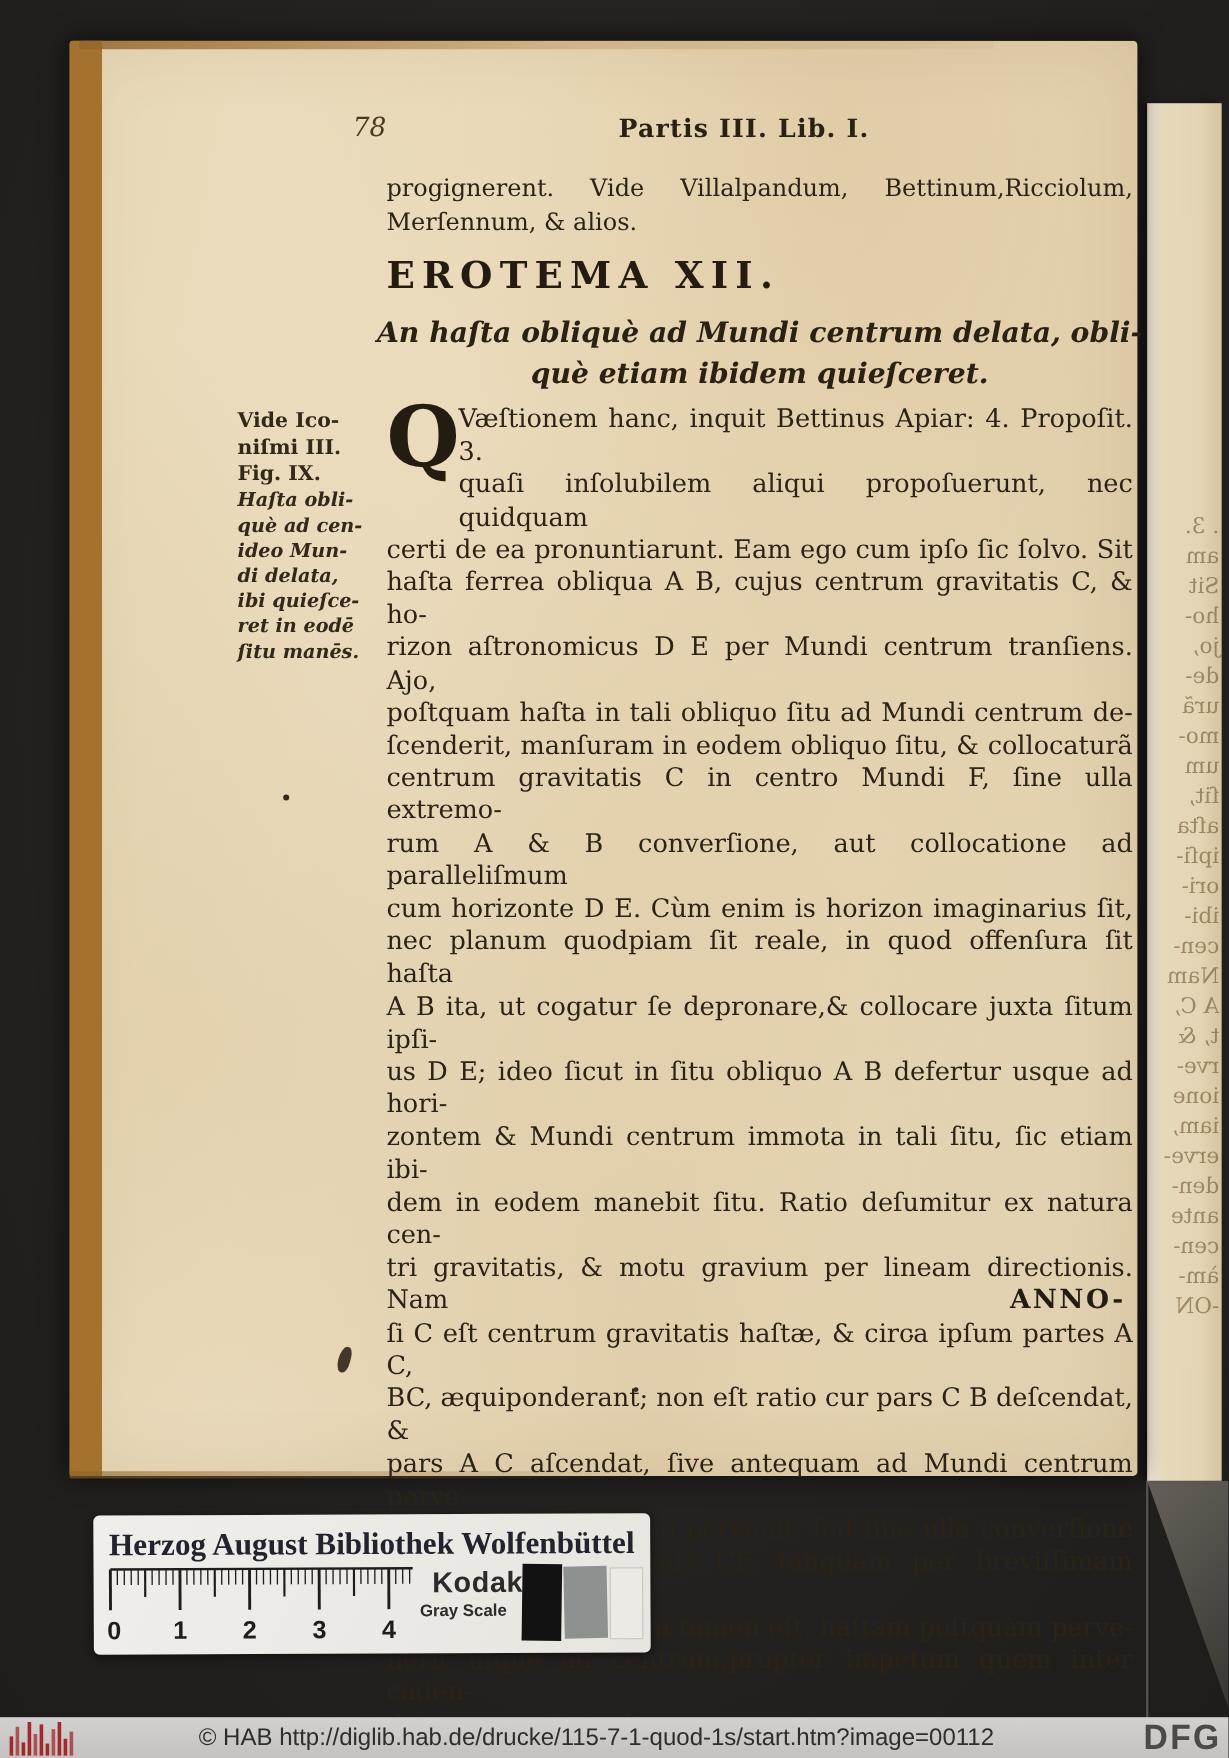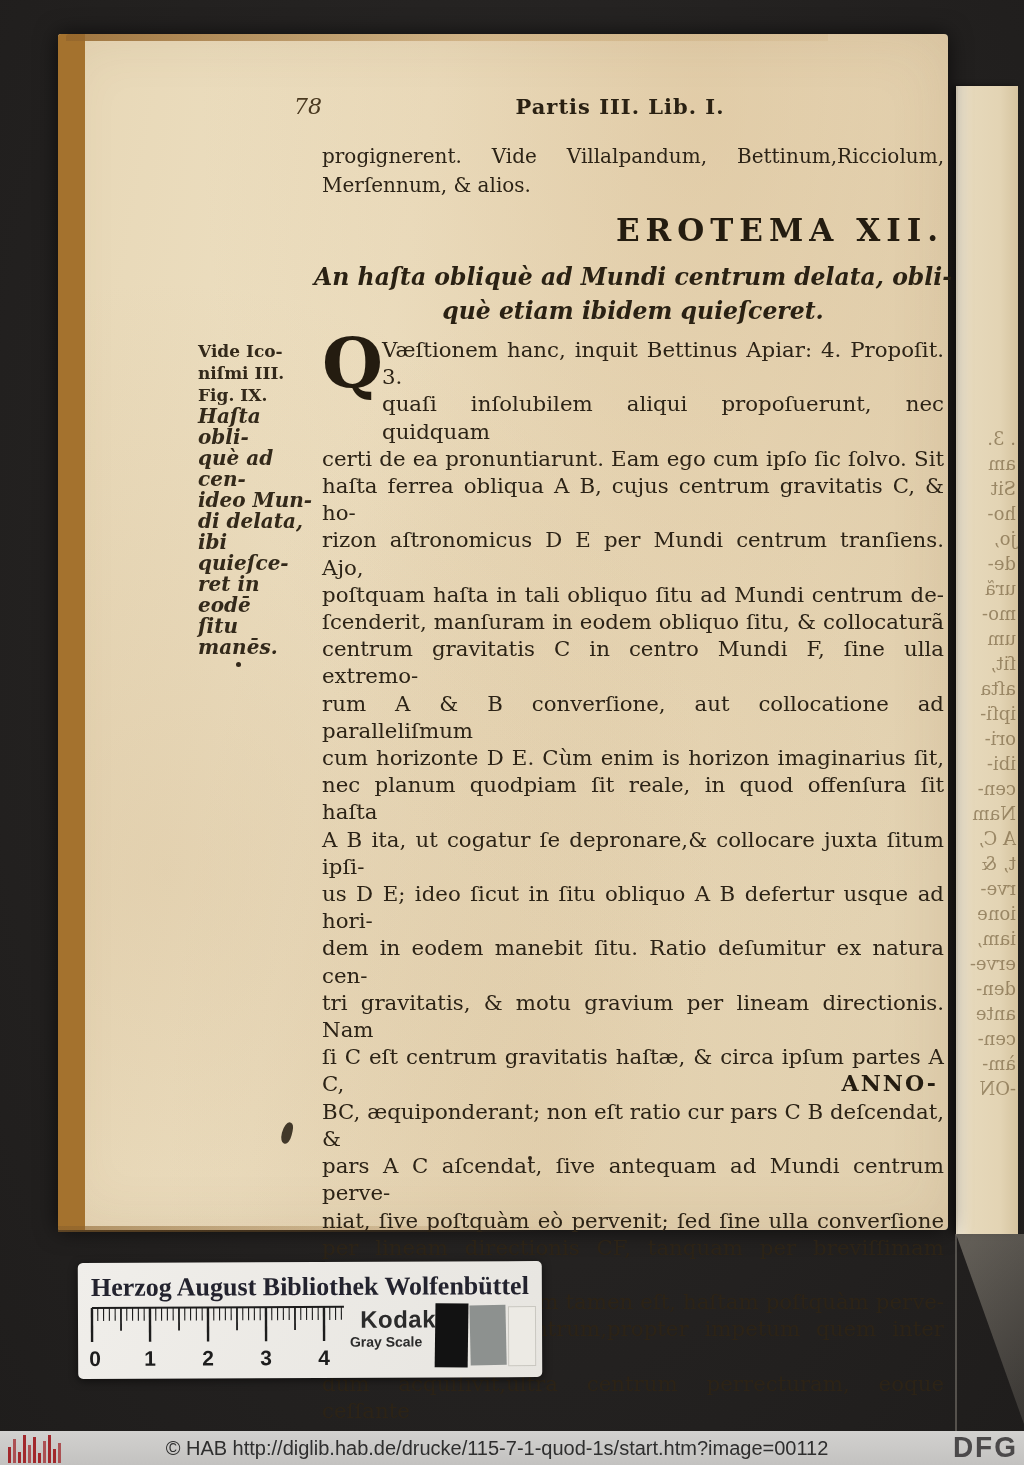--- a/index.html
+++ b/index.html
@@ -40,28 +40,28 @@
     border-radius:3px 0 0 0;}
   .bottom-edge{position:absolute;left:0;bottom:-2px;width:55%;height:6px;
     background:linear-gradient(90deg, rgba(140,98,44,0.6), rgba(140,98,44,0));}
   .page-number{position:absolute;left:236px;top:60px;font-size:22px;font-style:italic;color:#4a3920;}
   .running-title{position:absolute;left:280px;right:46px;top:60px;text-align:center;
     font-size:21px;font-weight:600;letter-spacing:1px;color:#2a2113;}
 
   .intro{position:absolute;left:264px;top:108px;width:622px;font-size:20px;line-height:29px;color:#2c2316;}
   .intro-line.just{text-align:justify;text-align-last:justify;}
 
-  .heading{position:absolute;left:264px;top:178px;width:622px;text-align:right;
+  .heading{position:absolute;left:264px;top:178px;width:622px;text-align:left;
     font-size:31px;font-weight:700;letter-spacing:6px;color:#241c10;}
   .subhead{position:absolute;left:254px;top:226px;width:642px;text-align:center;
     font-size:23.5px;font-style:italic;font-weight:600;line-height:34px;color:#2a2113;}
 
   .margin-note{position:absolute;left:140px;top:306px;width:120px;color:#33291a;}
   .mn-roman{font-size:17px;line-height:22px;font-weight:600;}
-  .mn-italic{font-size:20px;line-height:21px;font-style:italic;font-weight:600;}
+  .mn-italic{font-size:16px;line-height:21px;font-style:italic;font-weight:600;}
 
   .body-block{position:absolute;left:264px;top:302px;width:622px;font-size:21.3px;
     line-height:27.2px;color:#2c2316;}
   .bline{text-align:justify;text-align-last:justify;}
   .bline.indent{padding-left:60px;}
   .bline .it{}
   .drop-cap{position:absolute;left:264px;top:304px;width:58px;font-size:70px;line-height:52px;
     font-weight:600;color:#241c10;}
   .catchword{position:absolute;right:10px;top:1036px;font-size:22px;font-weight:600;
     letter-spacing:2px;color:#241c10;}
@@ -176,20 +176,21 @@
         <div class="bline">haſta ferrea obliqua A B, cujus centrum gravitatis C, &amp; ho-</div>
         <div class="bline">rizon aſtronomicus D E per Mundi centrum tranſiens.  Ajo,</div>
         <div class="bline">poſtquam haſta in tali obliquo ſitu ad Mundi centrum de-</div>
         <div class="bline">ſcenderit, manſuram in eodem obliquo ſitu, &amp; collocaturã</div>
         <div class="bline">centrum gravitatis C in centro Mundi F, ſine ulla extremo-</div>
         <div class="bline">rum A &amp; B converſione, aut collocatione ad paralleliſmum</div>
         <div class="bline">cum horizonte D E.  Cùm enim is horizon imaginarius ſit,</div>
         <div class="bline">nec planum quodpiam ſit reale, in quod offenſura ſit haſta</div>
         <div class="bline">A B ita, ut cogatur ſe depronare,&amp; collocare juxta ſitum ipſi-</div>
         <div class="bline">us D E; ideo ſicut in ſitu obliquo A B defertur usque ad hori-</div>
+        <div class="bline">zontem &amp; Mundi centrum immota in tali ſitu, ſic etiam ibi-</div>
         <div class="bline">dem in eodem manebit ſitu.  Ratio deſumitur ex natura cen-</div>
         <div class="bline">tri gravitatis, &amp; motu gravium per lineam directionis. Nam</div>
         <div class="bline">ſi C eſt centrum gravitatis haſtæ, &amp; circa ipſum partes A C,</div>
         <div class="bline">BC, æquiponderant; non eſt ratio cur pars C B deſcendat, &amp;</div>
         <div class="bline">pars A C aſcendat, ſive antequam ad Mundi centrum perve-</div>
         <div class="bline">niat, ſive poſtquàm eò pervenit; ſed ſine ulla converſione</div>
         <div class="bline">per lineam directionis CF, tanquam per breviſſimam viam,</div>
         <div class="bline">illuc deferetur.  Verum tamen eſt, haſtam poſtquàm perve-</div>
         <div class="bline">nerit uſque ad centrum,propter impetum quem inter caden-</div>
         <div class="bline">dum acquiſivit,ultra centrum perrecturam, eoque ceſſante</div>

